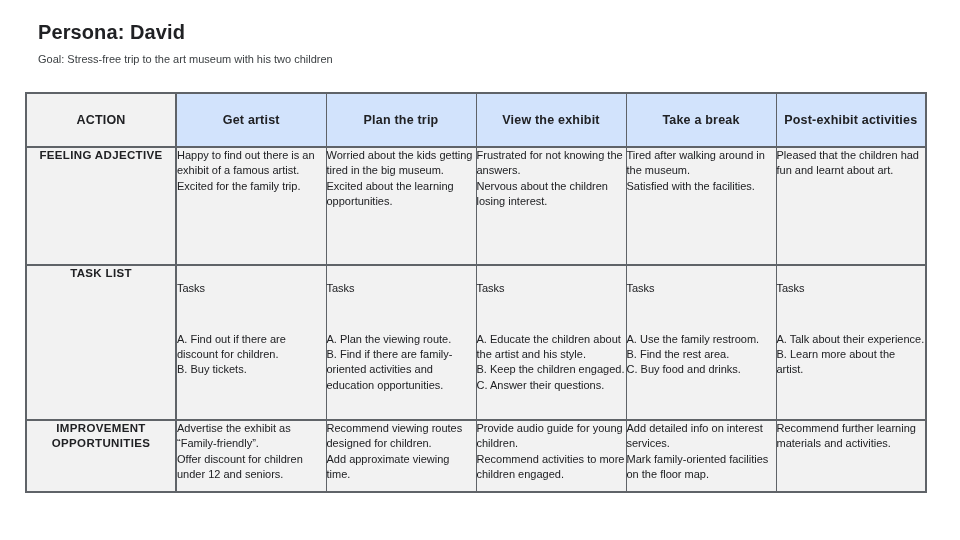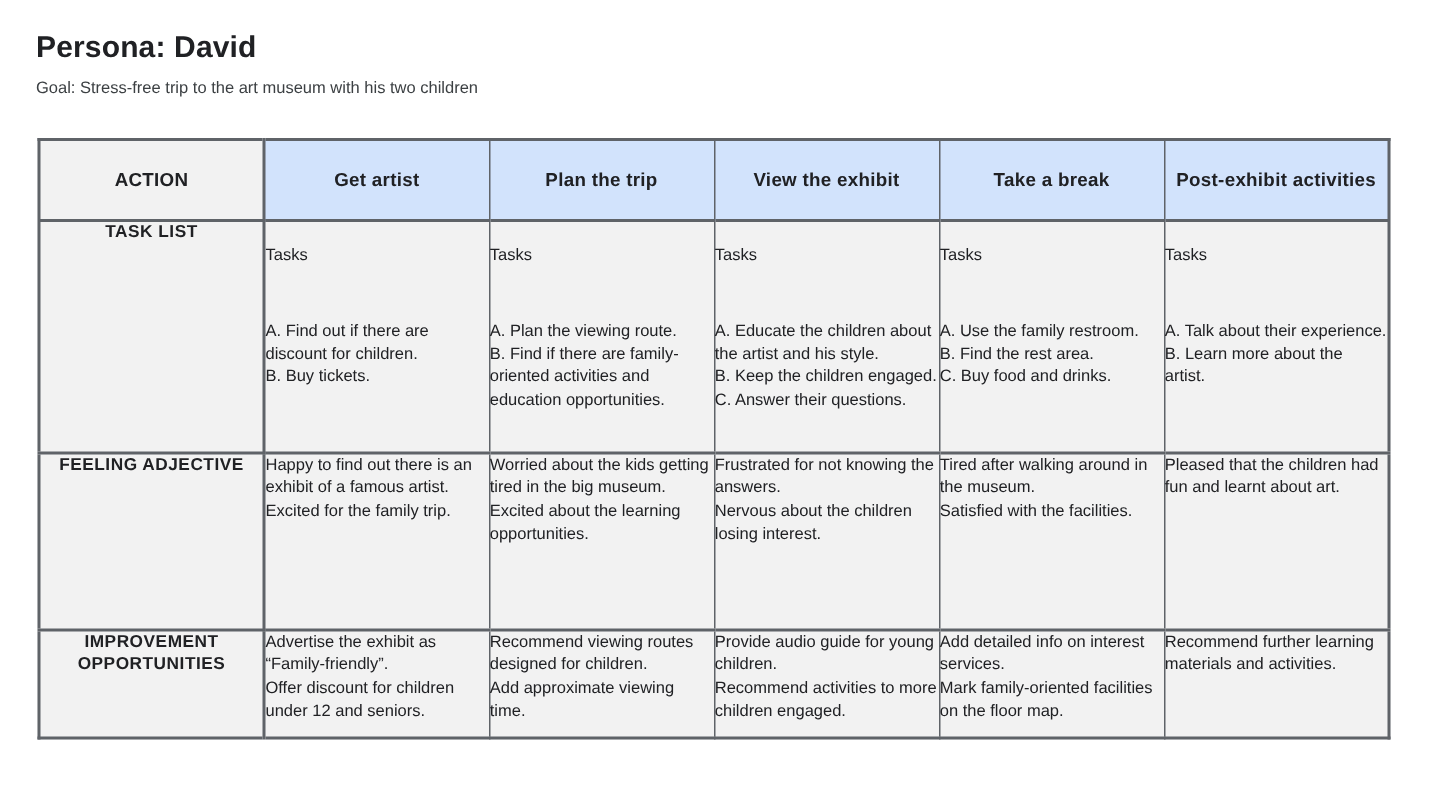--- a/index.html
+++ b/index.html
@@ -20,21 +20,21 @@
   .page {
     position: relative;
     width: 960px;
     height: 540px;
     box-sizing: border-box;
   }
 
   
   .heading {
     position: absolute;
-    left: 24px;
+    left: 38px;
     top: 20px;
     width: 900px;
   }
   .persona-title {
     font-size: 20px;
     font-weight: bold;
     line-height: 24px;
     letter-spacing: 0.1px;
     color: #202124;
     margin: 0;
@@ -153,65 +153,65 @@
         <th class="hdr-action">ACTION</th>
         <th class="hdr-stage">Get artist</th>
         <th class="hdr-stage">Plan the trip</th>
         <th class="hdr-stage">View the exhibit</th>
         <th class="hdr-stage">Take a break</th>
         <th class="hdr-stage last">Post-exhibit activities</th>
       </tr>
     </thead>
 
     <tbody>
-
-      <tr class="body-row row-tasks">
-        <td class="row-label">TASK LIST</td>
-        <td class="cell">
-          <span class="tasks-heading">Tasks</span>
-          <span class="tasks-body">A. Find out if there are discount for children.
-B. Buy tickets.</span>
-        </td>
-        <td class="cell">
-          <span class="tasks-heading">Tasks</span>
-          <span class="tasks-body">A. Plan the viewing route.
-B. Find if there are family-oriented activities and education opportunities.</span>
-        </td>
-        <td class="cell">
-          <span class="tasks-heading">Tasks</span>
-          <span class="tasks-body">A. Educate the children about the artist and his style.
-B. Keep the children engaged.
-C. Answer their questions.</span>
-        </td>
-        <td class="cell">
-          <span class="tasks-heading">Tasks</span>
-          <span class="tasks-body">A. Use the family restroom.
-B. Find the rest area.
-C. Buy food and drinks.</span>
-        </td>
-        <td class="cell last">
-          <span class="tasks-heading">Tasks</span>
-          <span class="tasks-body">A. Talk about their experience.
-B. Learn more about the artist.</span>
-        </td>
-      </tr>
 
       <tr class="body-row row-feeling">
         <td class="row-label">FEELING ADJECTIVE</td>
         <td class="cell">Happy to find out there is an exhibit of a famous artist.
 Excited for the family trip.</td>
         <td class="cell">Worried about the kids getting tired in the big museum.
 Excited about the learning opportunities.</td>
         <td class="cell">Frustrated for not knowing the answers.
 Nervous about the children losing interest.</td>
         <td class="cell">Tired after walking around in the museum.
 Satisfied with the facilities.</td>
         <td class="cell last">Pleased that the children had fun and learnt about art.</td>
       </tr>
 
+      <tr class="body-row row-tasks">
+        <td class="row-label">TASK LIST</td>
+        <td class="cell">
+          <span class="tasks-heading">Tasks</span>
+          <span class="tasks-body">A. Find out if there are discount for children.
+B. Buy tickets.</span>
+        </td>
+        <td class="cell">
+          <span class="tasks-heading">Tasks</span>
+          <span class="tasks-body">A. Plan the viewing route.
+B. Find if there are family-oriented activities and education opportunities.</span>
+        </td>
+        <td class="cell">
+          <span class="tasks-heading">Tasks</span>
+          <span class="tasks-body">A. Educate the children about the artist and his style.
+B. Keep the children engaged.
+C. Answer their questions.</span>
+        </td>
+        <td class="cell">
+          <span class="tasks-heading">Tasks</span>
+          <span class="tasks-body">A. Use the family restroom.
+B. Find the rest area.
+C. Buy food and drinks.</span>
+        </td>
+        <td class="cell last">
+          <span class="tasks-heading">Tasks</span>
+          <span class="tasks-body">A. Talk about their experience.
+B. Learn more about the artist.</span>
+        </td>
+      </tr>
+
       <tr class="body-row row-improve">
         <td class="row-label">IMPROVEMENT OPPORTUNITIES</td>
         <td class="cell">Advertise the exhibit as “Family-friendly”.
 Offer discount for children under 12 and seniors.</td>
         <td class="cell">Recommend viewing routes designed for children.
 Add approximate viewing time.</td>
         <td class="cell">Provide audio guide for young children.
 Recommend activities to more children engaged.</td>
         <td class="cell">Add detailed info on interest services.
 Mark family-oriented facilities on the floor map.</td>

